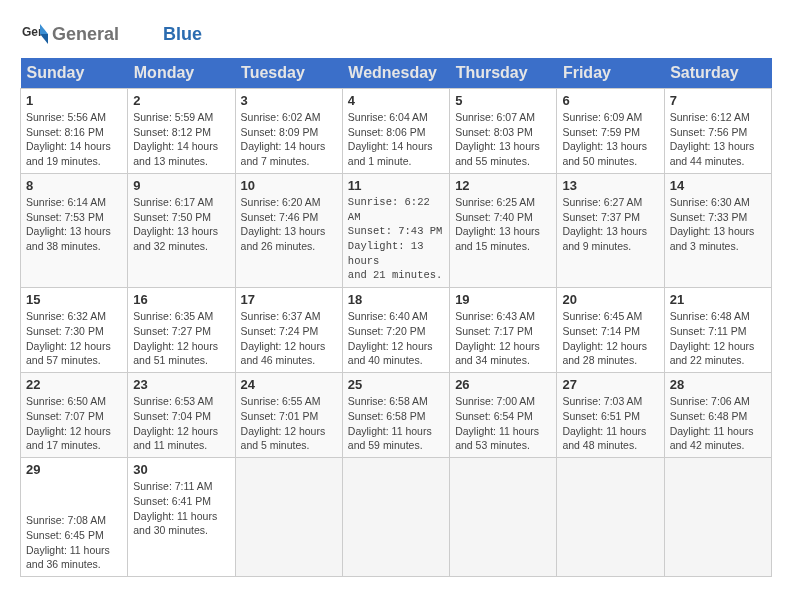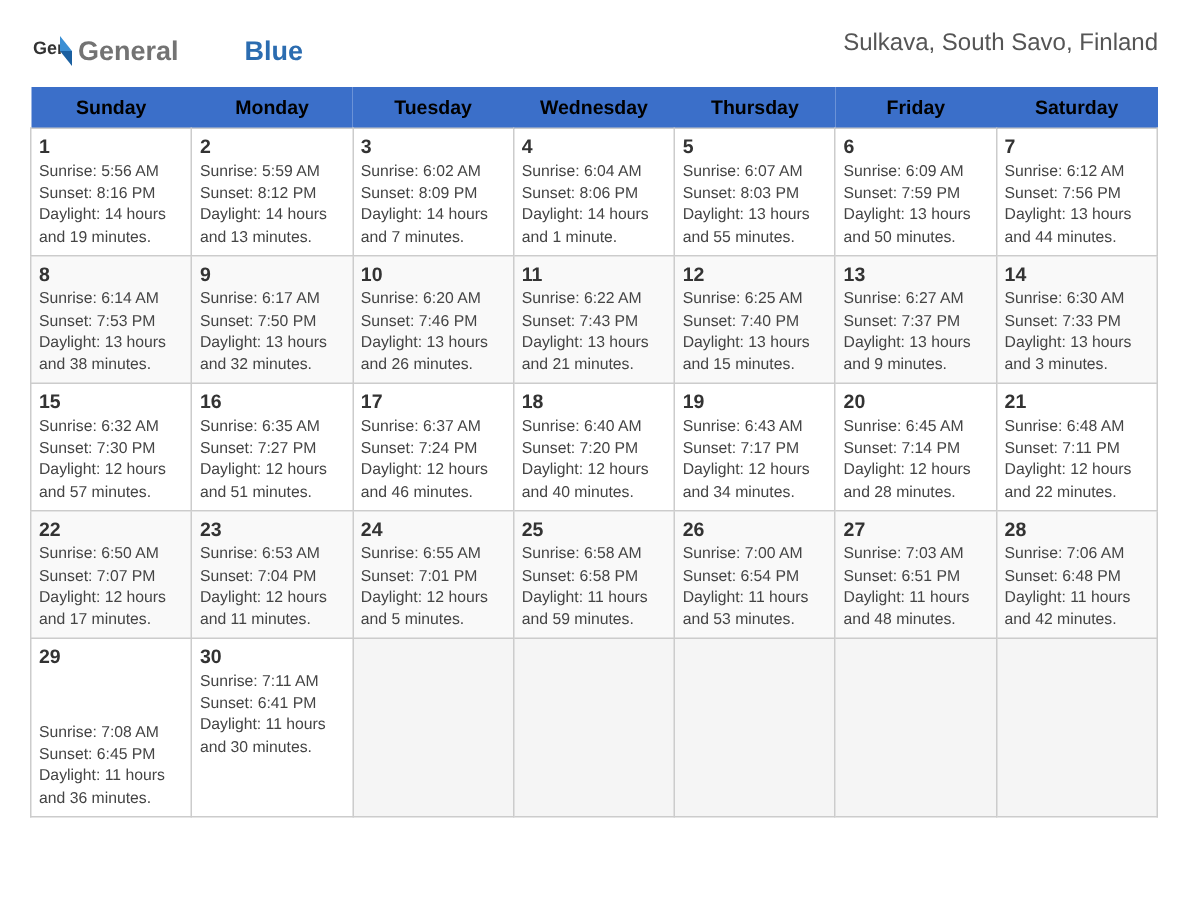--- a/index.html
+++ b/index.html
@@ -48,24 +48,24 @@
       font-size: 16px;
       color: #555;
     }
     table {
       width: 100%;
       border-collapse: collapse;
       font-size: 11px;
     }
     th {
       background-color: #3b6fc9;
-      color: #000000;
-      text-align: center;
+      color: #e5e5e5;
+      text-align: left;
       padding: 6px 6px;
-      font-size: 13px;
+      font-size: 16px;
       font-weight: bold;
     }
     td {
       border: 1px solid #ccc;
       vertical-align: top;
       padding: 4px 5px;
       width: calc(100% / 7);
       min-height: 80px;
       background: #fff;
     }
@@ -102,21 +102,20 @@
       <polygon points="20,14 28,14 28,24" fill="#1a5fa0"></polygon>
     </svg>
     <div>
       <div style="display:flex; gap:0;">
         <span class="logo-text-general">General</span>
           <span class="logo-text-blue">Blue</span>
       </div>
     </div>
   </div>
   <div class="title-area">
-    <div class="subtitle">Sulkava, South Savo, Finland</div>
   </div>
 </div>
 
 <table>
   <thead>
     <tr>
     <th>Sunday</th>
         <th>Monday</th>
         <th>Tuesday</th>
         <th>Wednesday</th>
@@ -194,21 +193,21 @@
         </td>
         <td>
           <span class="day-num">10</span>
           <div class="day-info" style="white-space: pre-line;">Sunrise: 6:20 AM
 Sunset: 7:46 PM
 Daylight: 13 hours
 and 26 minutes.</div>
         </td>
         <td>
           <span class="day-num">11</span>
-          <div class="day-info" style="white-space: pre-line;">Sunrise: 6:22 AM
+          <div class="day-info" style="white-space: pre-line; font-family: Liberation Mono, monospace;">Sunrise: 6:22 AM
 Sunset: 7:43 PM
 Daylight: 13 hours
 and 21 minutes.</div>
         </td>
         <td>
           <span class="day-num">12</span>
           <div class="day-info" style="white-space: pre-line;">Sunrise: 6:25 AM
 Sunset: 7:40 PM
 Daylight: 13 hours
 and 15 minutes.</div>

